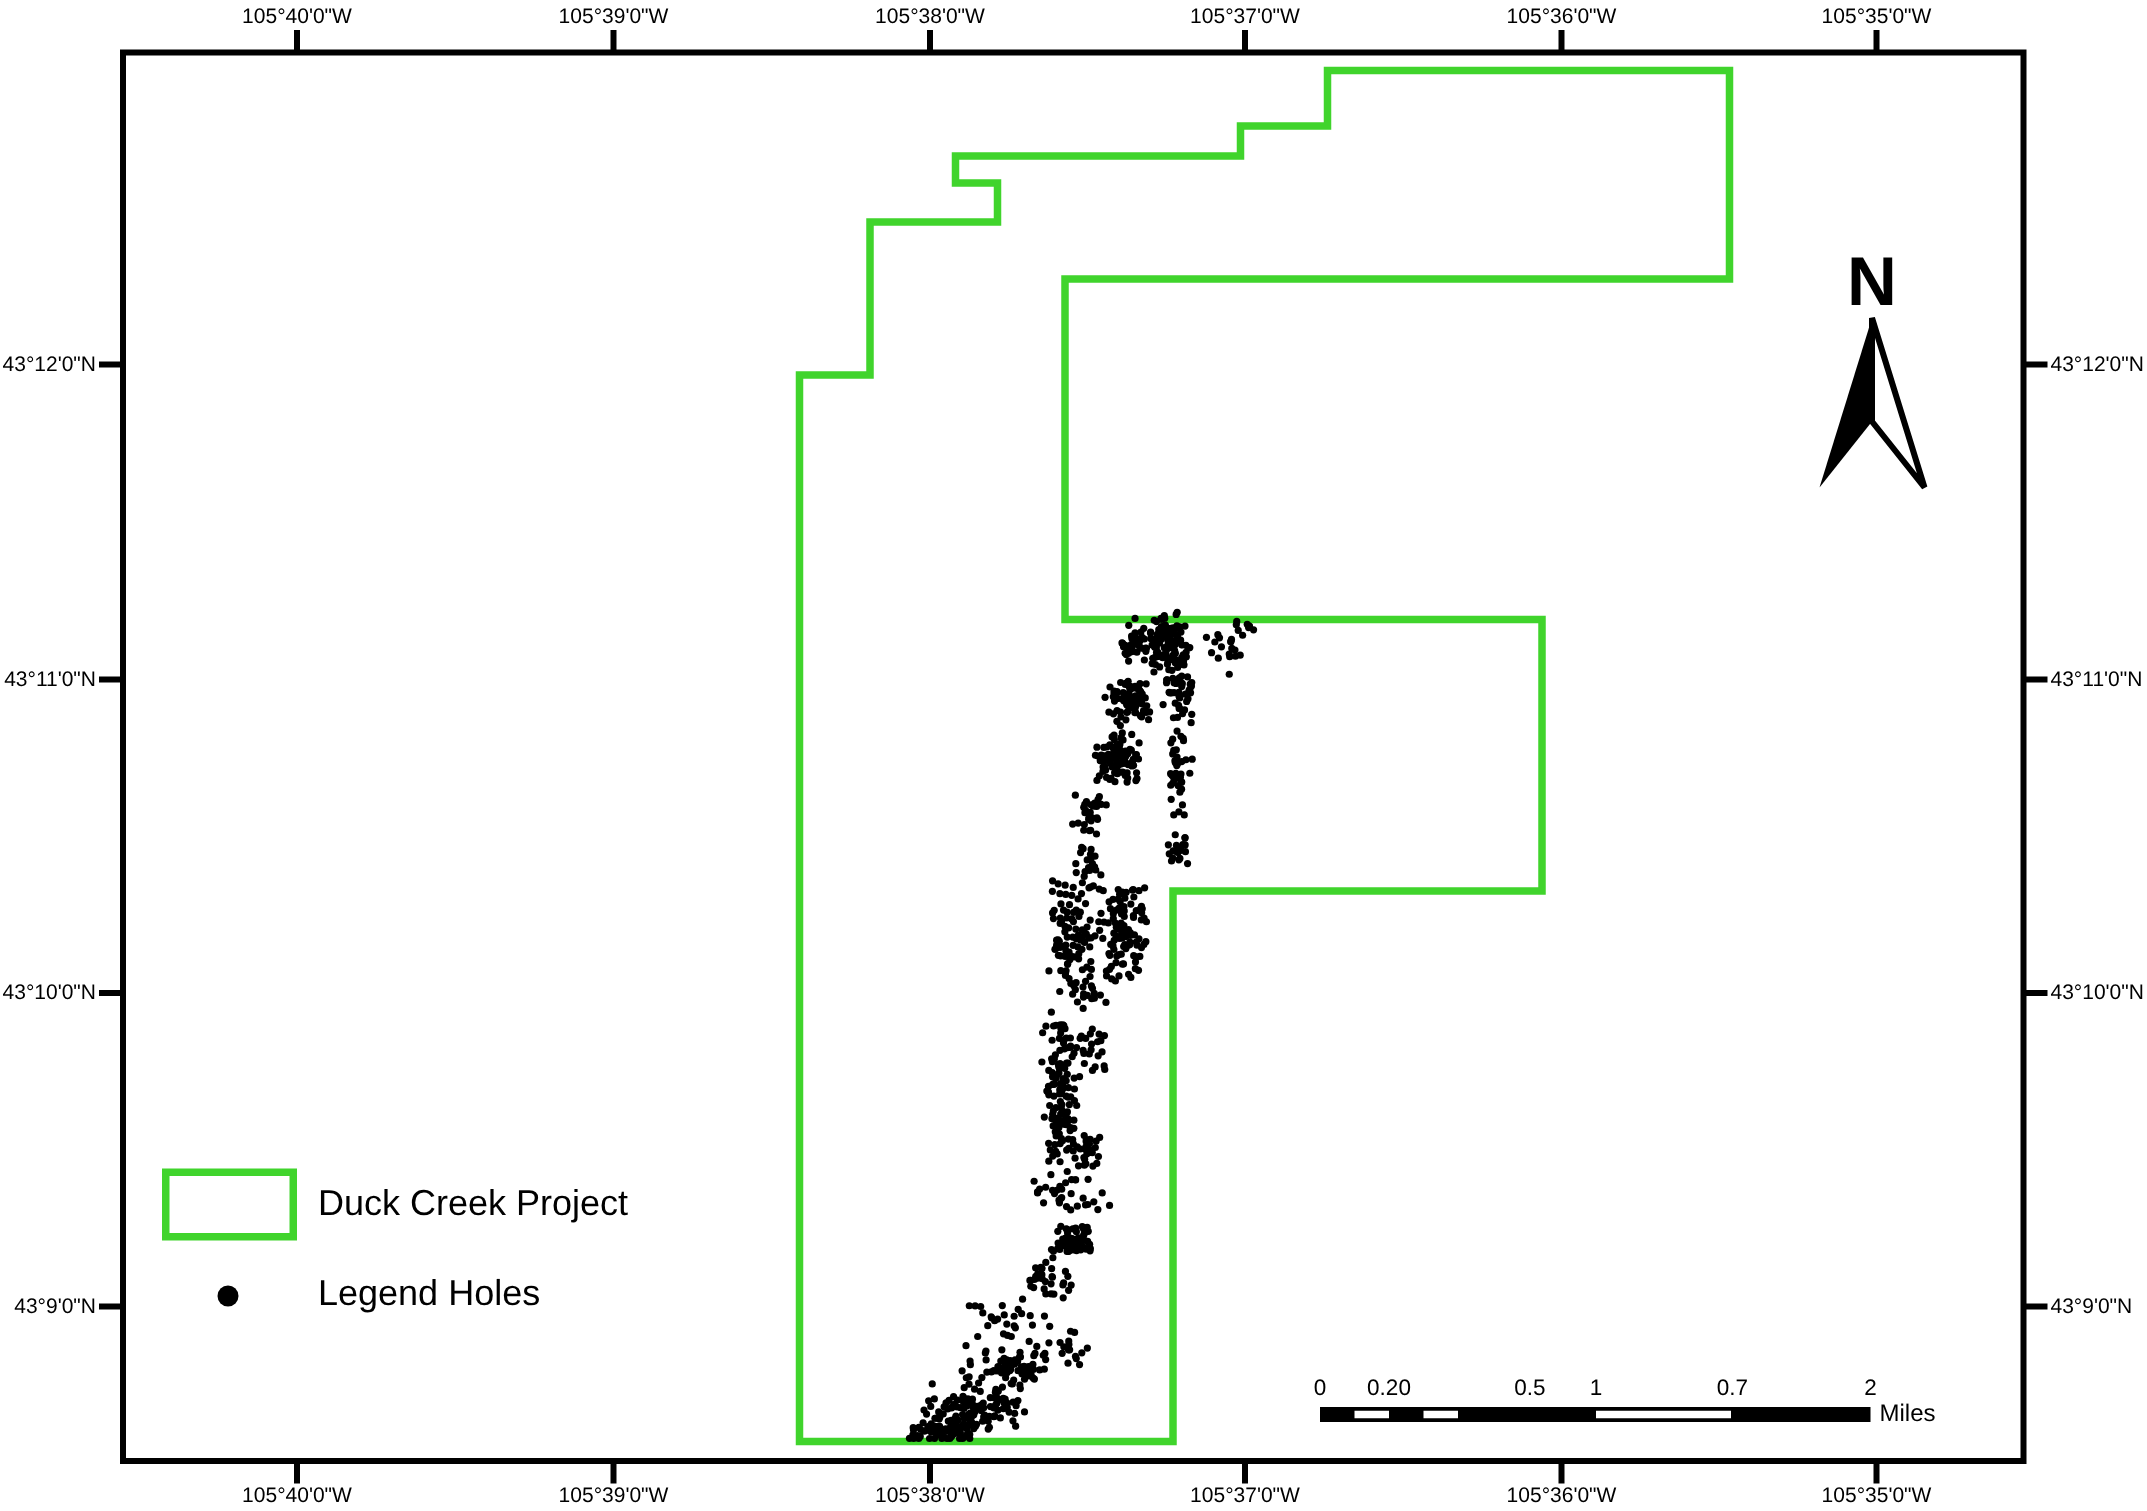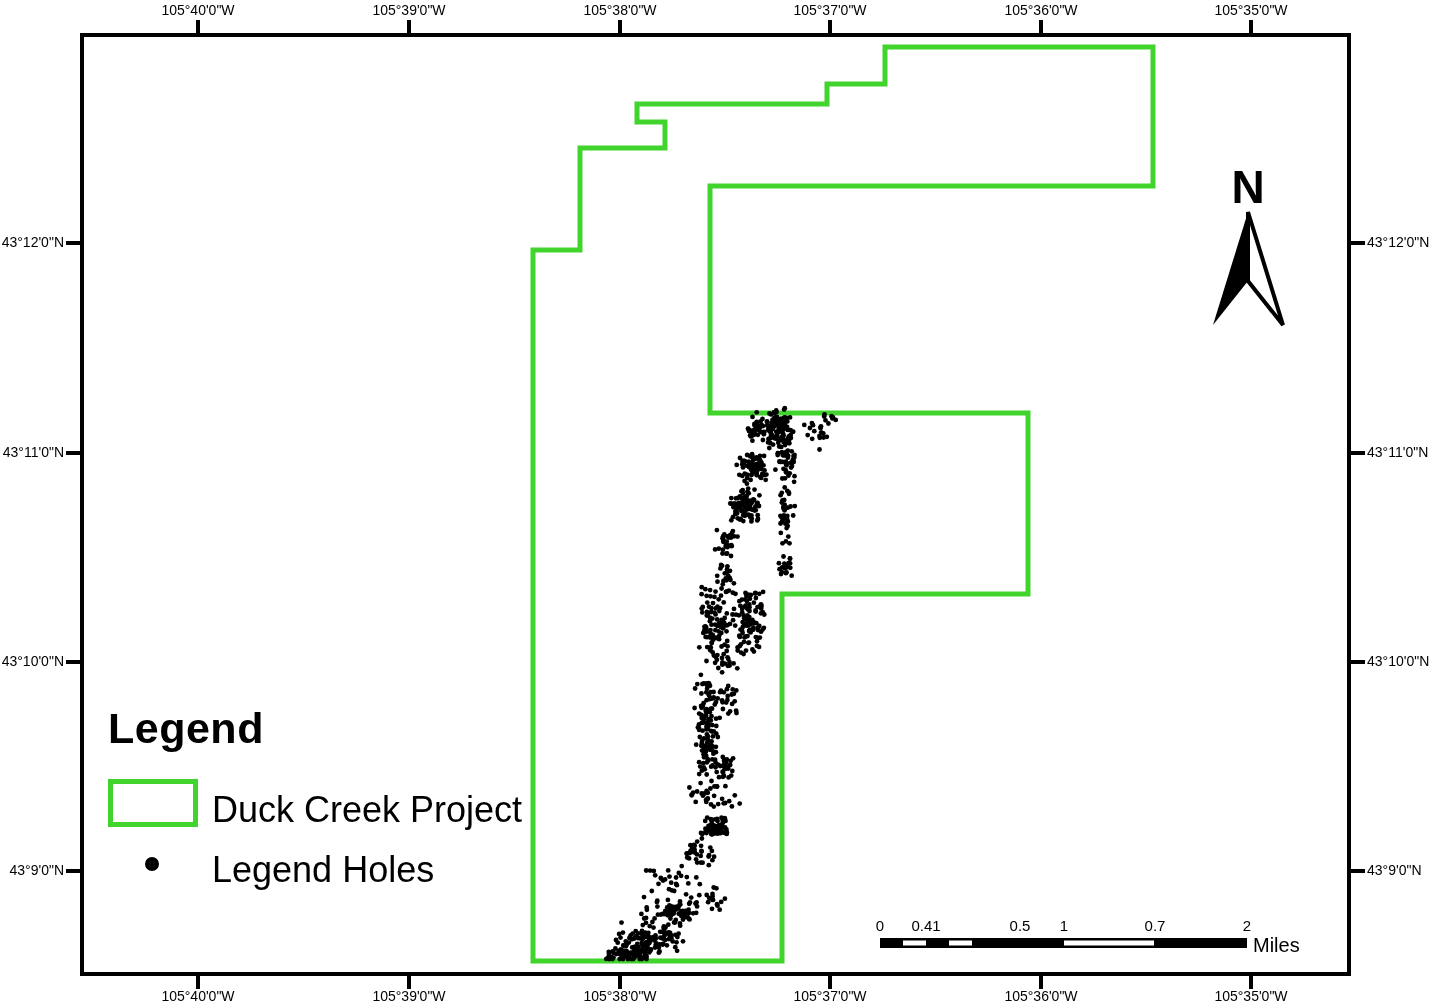--- a/index.html
+++ b/index.html
@@ -27,40 +27,40 @@
     font-size:43px;font-weight:bold;letter-spacing:0.5px;
   }
   .legend-swatch{
     position:absolute;left:108px;top:779px;
     width:80px;height:38px;
     border:5px solid #40d42c;
     background:#fff;
   }
   .legend-item-label{
     position:absolute;left:212px;
-    font-size:36px;
+    font-size:24px;
   }
   .legend-dot{
     position:absolute;left:145px;top:857px;
     width:14px;height:14px;border-radius:50%;
     background:#000;
   }
   .north-n{
     position:absolute;left:1248px;top:160px;
     transform:translateX(-50%);
     font-size:46px;font-weight:bold;
   }
   .sb-num{
     position:absolute;top:917px;
     transform:translateX(-50%);
     font-size:15px;
   }
   .sb-unit{
     position:absolute;left:1253px;top:934px;
-    font-size:20px;
+    font-size:16px;
   }
 </style>
 </head>
 <body>
 
 <div class="page">
 
   <svg id="map-svg" viewBox="0 0 1431 1007" xmlns="http://www.w3.org/2000/svg">
 
     <rect x="82" y="35" width="1267" height="939" fill="none" stroke="#000" stroke-width="4"></rect>
@@ -1444,27 +1444,26 @@
   <span class="lbl right-align" style="top:653px">43°10'0"N</span>
   <span class="lbl right-align" style="top:862px">43°9'0"N</span>
 
   <span class="lbl left-align" style="left:1367px;top:234px">43°12'0"N</span>
   <span class="lbl left-align" style="left:1367px;top:444px">43°11'0"N</span>
   <span class="lbl left-align" style="left:1367px;top:653px">43°10'0"N</span>
   <span class="lbl left-align" style="left:1367px;top:862px">43°9'0"N</span>
 
   <span class="north-n">N</span>
 
-  <div class="legend-title">Legend</div>
   <div class="legend-swatch swatch-green" style="border-color: rgb(64, 212, 44);"></div>
   <div class="legend-item-label" style="top:789px">Duck Creek Project</div>
   <div class="legend-dot"></div>
   <div class="legend-item-label" style="top:849px">Legend Holes</div>
 
   <span class="sb-num" style="left:880px">0</span>
-  <span class="sb-num" style="left:926px">0.41</span>
+  <span class="sb-num" style="left:926px">0.20</span>
   <span class="sb-num" style="left:1020px">0.5</span>
   <span class="sb-num" style="left:1064px">1</span>
   <span class="sb-num" style="left:1155px">0.7</span>
   <span class="sb-num" style="left:1247px">2</span>
   <span class="sb-unit">Miles</span>
 
 </div>
 
 </body></html>

